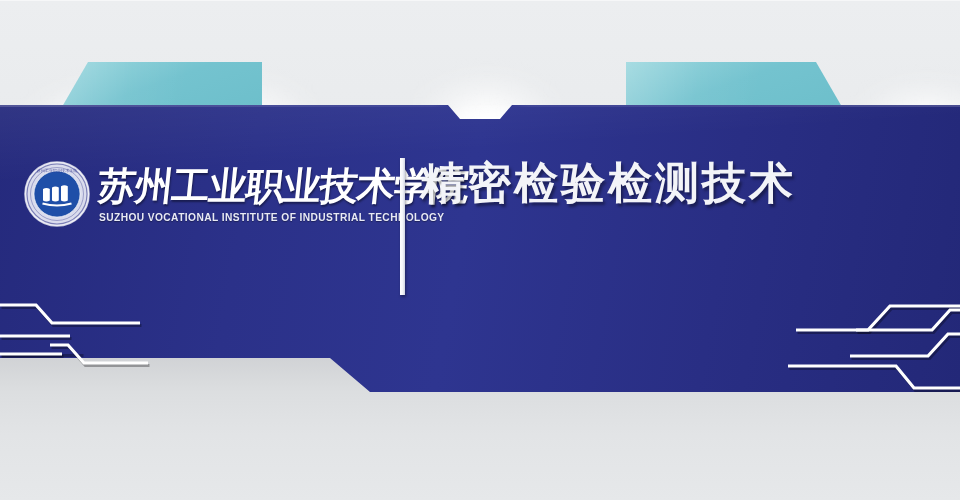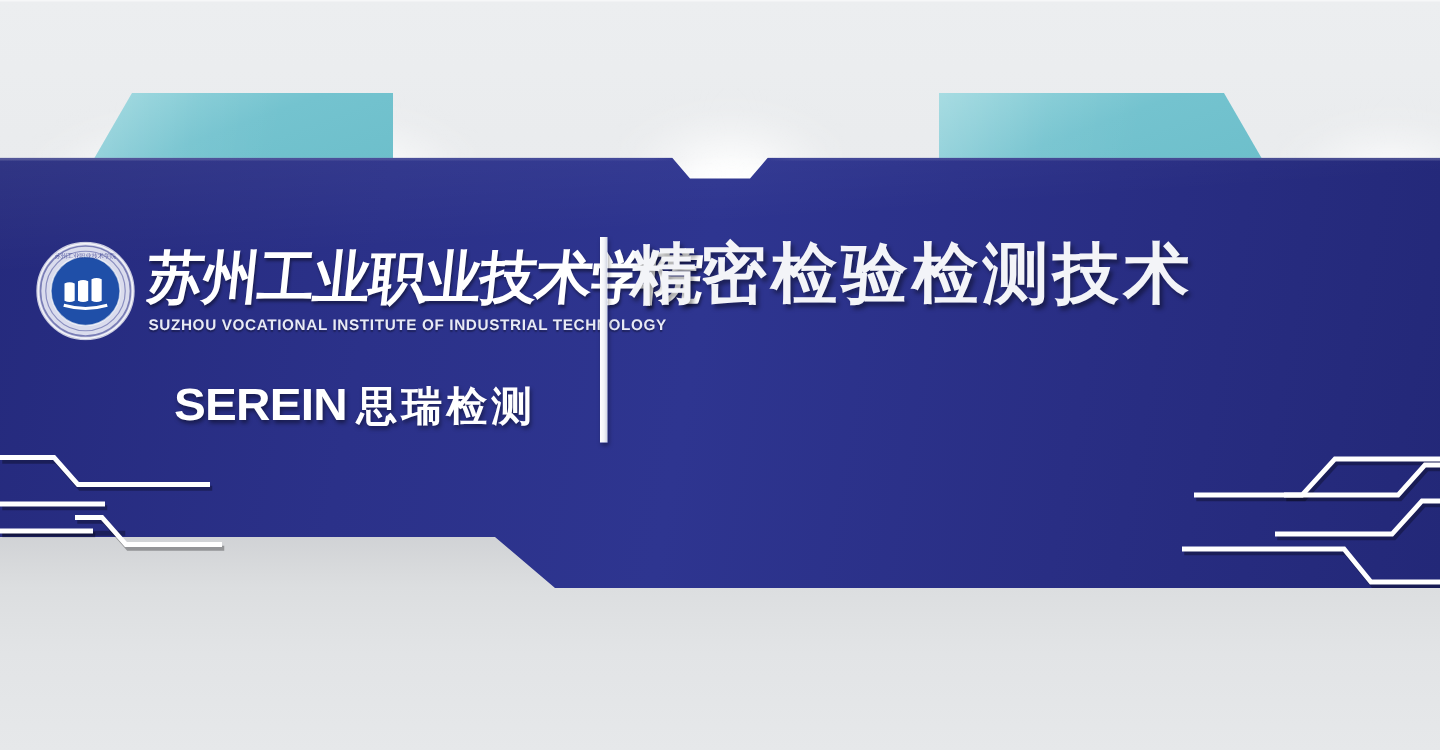--- a/index.html
+++ b/index.html
@@ -337,24 +337,20 @@
       <path d="M18.5 42.5 q14.5 4.2 29 0" fill="none" stroke="#ffffff" stroke-width="2"></path>
       <g fill="#2b3189" opacity="0.75" font-size="4.1" font-family="'Liberation Serif', 'DejaVu Serif', serif">
         <text x="33" y="11" text-anchor="middle">苏州工业职业技术学院</text>
       </g>
       <circle cx="33" cy="33" r="32" fill="none" stroke="#ffffff" stroke-width="1.6" opacity="0.75"></circle>
     </svg>
 
     <div class="school-cn">苏州工业职业技术学院</div>
     <div class="school-en">SUZHOU VOCATIONAL INSTITUTE OF INDUSTRIAL TECHNOLOGY</div>
 
-    <div class="brand-row">
-      <span class="brand-latin">SEREIN</span>
-      <span class="brand-cn">思瑞检测</span>
-    </div>
   </div>
 
   <div class="divider"></div>
 
   <div class="headline">
     <span>精密检验检测技术</span>
   </div>
 
 </div>
 

